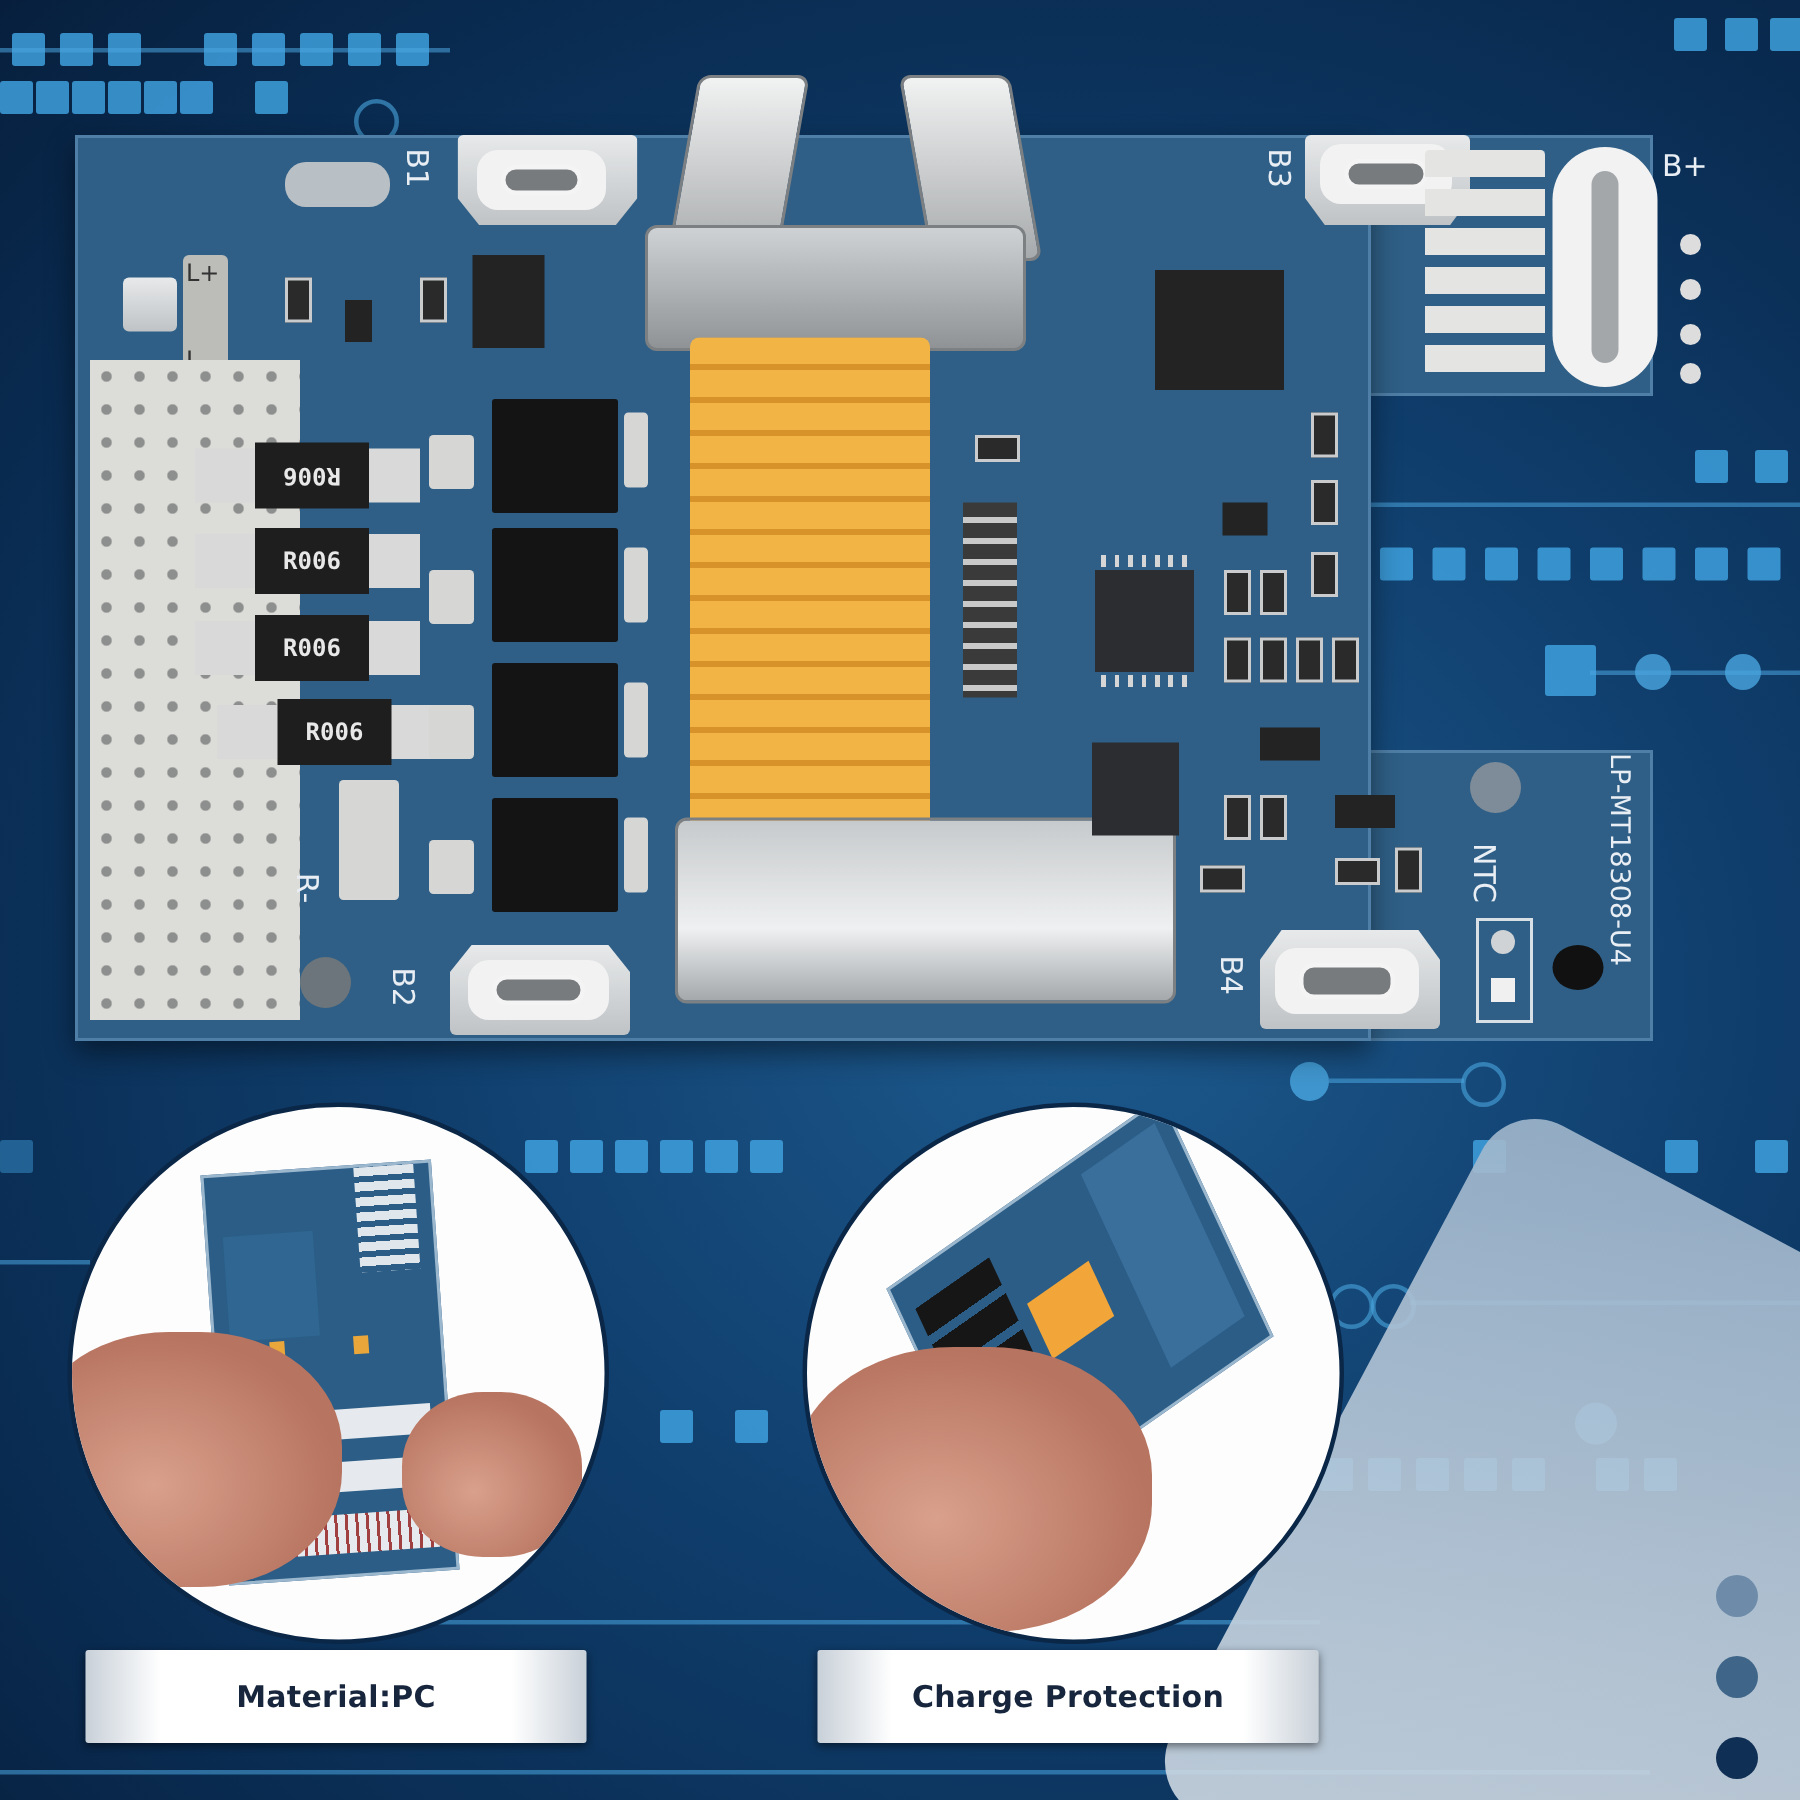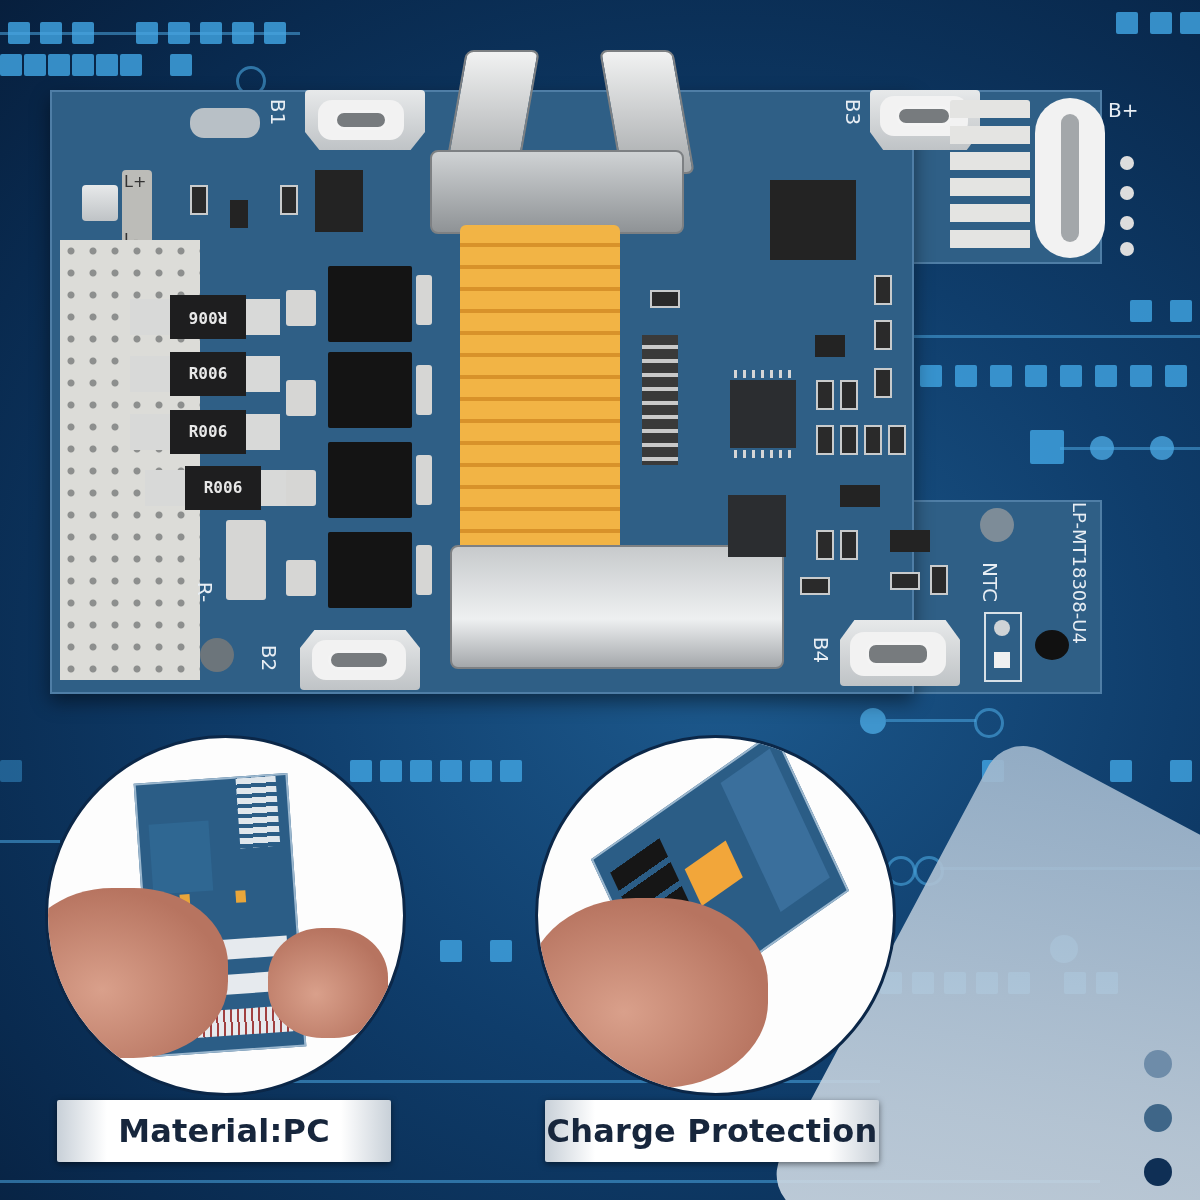--- a/index.html
+++ b/index.html
@@ -44,21 +44,21 @@
   .smd{position:absolute;width:14px;height:26px;background:#2a2a2a;border:2px solid #c9cbcc;}
   .smdh{position:absolute;width:26px;height:14px;background:#2a2a2a;border:2px solid #c9cbcc;}
   .pad-grid{position:absolute;background:#d6d6d4;border-radius:3px;}
 
   
   .circle{position:absolute;border-radius:50%;background:#fdfdfd;overflow:hidden;border:3px solid #0b2748;}
   .hand{position:absolute;background:radial-gradient(ellipse at 40% 60%,#d9a08b,#b77460 70%);border-radius:45%;}
   .mini-pcb{position:absolute;background:#2b5d86;border:2px solid #9bb7ce;}
   .caption{position:absolute;height:62px;background:linear-gradient(90deg,#c8d0d8 0%,#ffffff 15%,#ffffff 85%,#c8d0d8 100%);
     border-radius:2px;box-shadow:0 2px 6px rgba(0,0,0,.5);display:flex;align-items:center;justify-content:center;}
-  .caption span{font-family:"DejaVu Sans", sans-serif;font-weight:bold;font-size:32px;color:#17263c;letter-spacing:.2px;}
+  .caption span{font-family:"DejaVu Sans", sans-serif;font-weight:bold;font-size:20px;color:#17263c;letter-spacing:.2px;}
 </style>
 </head>
 <body>
 
 <div class="bg-layer">
 
   <div class="sq" style="left:8px;top:22px"></div>
   <div class="sq" style="left:40px;top:22px"></div>
   <div class="sq" style="left:72px;top:22px"></div>
   <div class="sq" style="left:136px;top:22px"></div>

